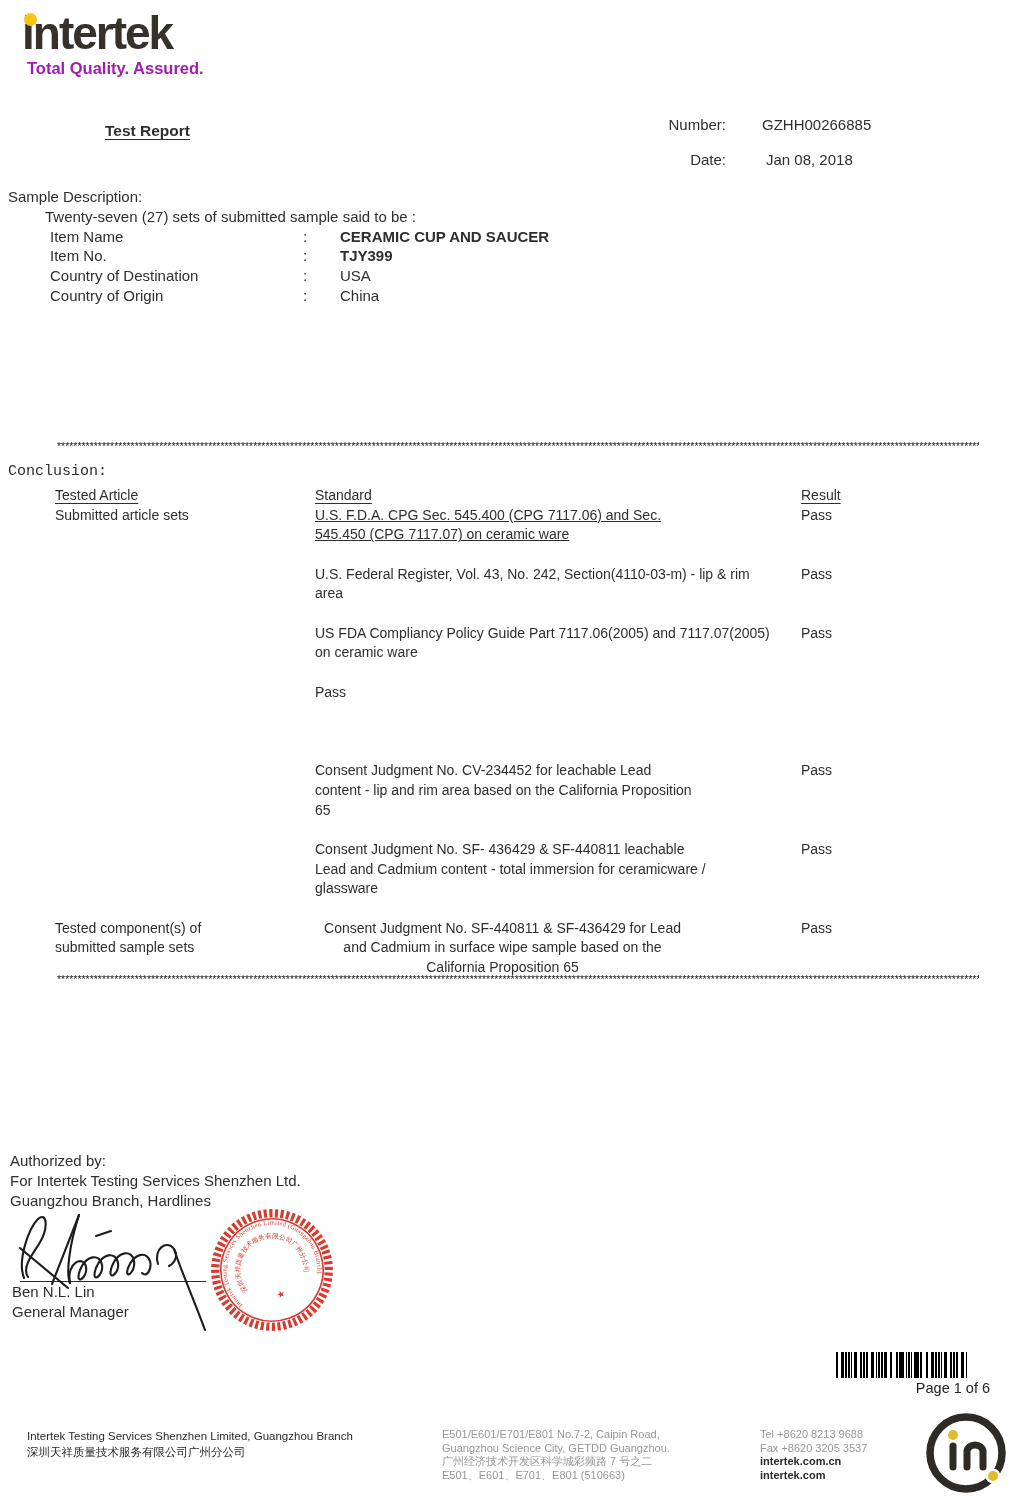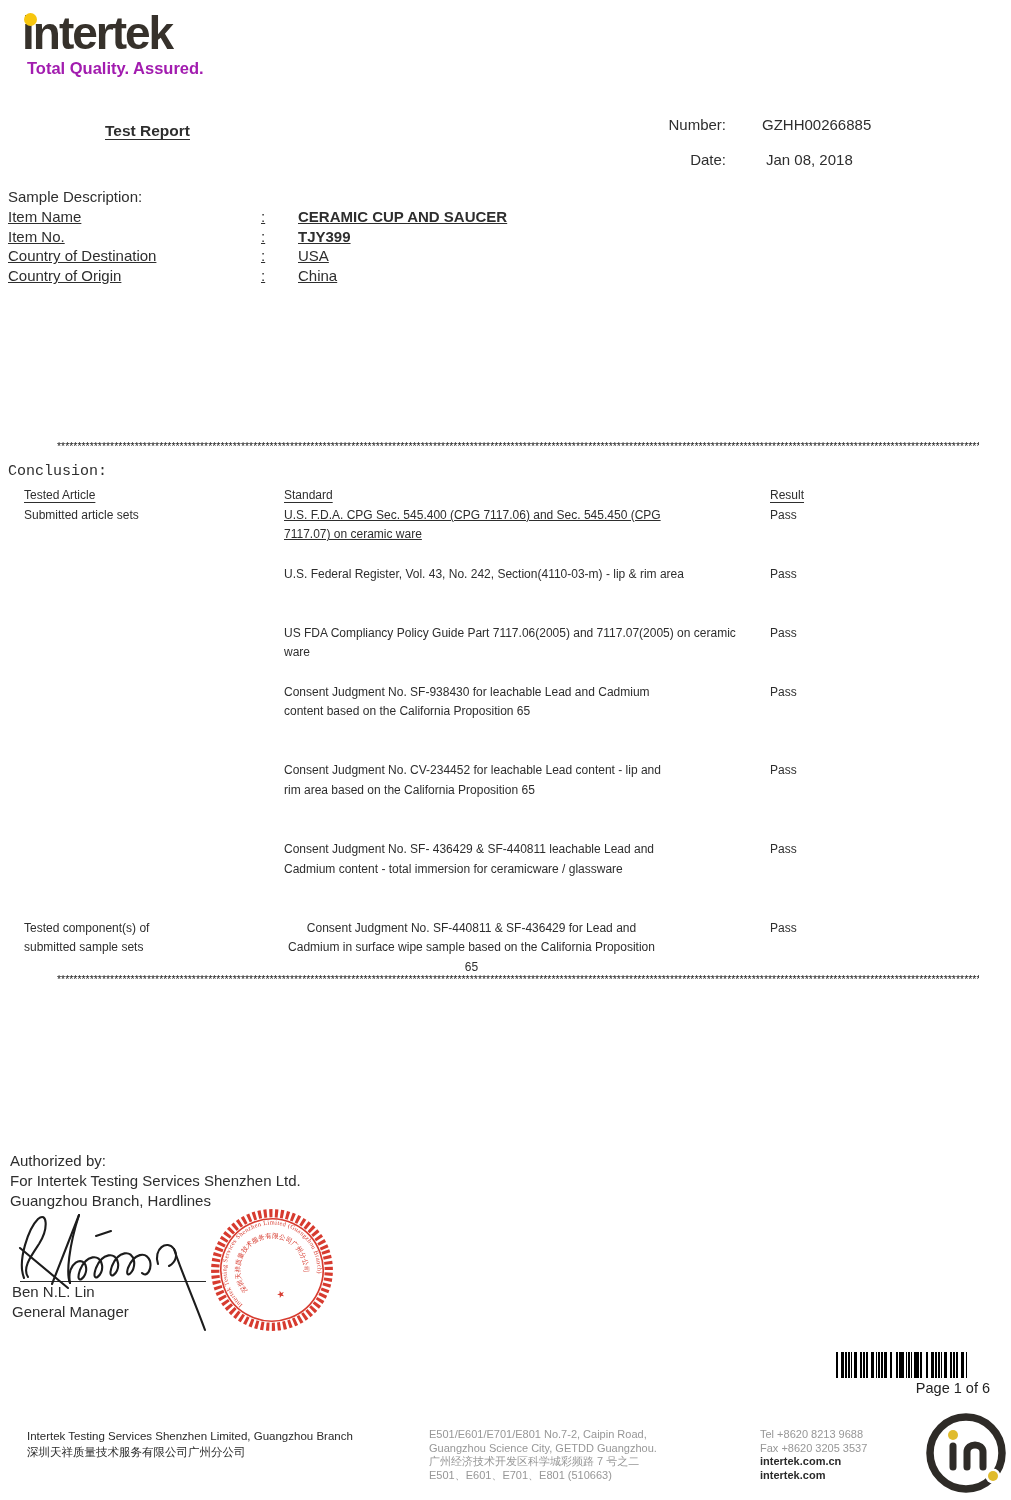--- a/index.html
+++ b/index.html
@@ -16,33 +16,33 @@
   .report-title{left:105px;top:122px;font-size:15.5px;font-weight:bold;
                 text-decoration:underline;text-underline-offset:3px;}
   .num-label{left:600px;top:116px;width:126px;text-align:right;font-size:15px;}
   .num-value{left:762px;top:116px;font-size:15px;}
   .date-label{left:600px;top:151px;width:126px;text-align:right;font-size:15px;}
   .date-value{left:766px;top:151px;font-size:15px;}
 
   
   .sample{left:8px;top:187px;font-size:15px;line-height:19.8px;width:760px;}
   .sample .intro{margin-left:37px;}
-  .sample .fields{text-decoration:underline;}
+  .sample .fields{margin-left:42px;}
   .f-row{display:grid;grid-template-columns:253px 37px auto;}
   .f-val-bold{font-weight:bold;}
 
   
   .ast{left:57px;width:922px;font-size:10.5px;letter-spacing:0;white-space:nowrap;
        overflow:hidden;color:#222;}
   .ast1{top:440px;}
   .ast2{top:973px;}
 
   
   .concl-label{left:8px;top:463px;font-size:15px;font-family:Liberation Mono, monospace;}
-  .ctable{left:24px;top:486px;width:946px;font-size:12px;line-height:19.7px;}
+  .ctable{left:55px;top:486px;width:946px;font-size:14px;line-height:19.7px;}
   .c-row{display:grid;grid-template-columns:260px 486px 1fr;}
   .c-head span{text-decoration:underline;text-underline-offset:3px;}
   .h2{height:59px;}
   .h3{height:78.7px;}
   .std{display:block;}
   .sw380{max-width:380px;text-decoration:underline;} .sw450{max-width:450px;} .sw470{max-width:470px;}
   .sw385{max-width:385px;} .sw395{max-width:395px;} .sw375{max-width:375px;text-align:center;}
   .aw175{display:block;max-width:178px;}
 
   
@@ -58,21 +58,21 @@
      background-image:
        repeating-linear-gradient(90deg,#000 0 2px,transparent 2px 6px),
        repeating-linear-gradient(90deg,#000 0 2px,transparent 2px 9px),
        repeating-linear-gradient(90deg,#000 0 1px,transparent 1px 5px);
      background-color:#fff;}
   .page-num{left:830px;top:1380px;width:160px;text-align:right;font-size:14.5px;color:#222;}
 
   
   .foot{font-size:11px;line-height:13.7px;}
   .foot-left{left:27px;top:1428px;font-size:11.5px;line-height:16px;font-weight:normal;color:#2a2a2a;}
-  .foot-mid{left:429px;top:1428px;color:#979797;}
+  .foot-mid{left:442px;top:1428px;color:#979797;}
   .foot-right{left:760px;top:1428px;color:#979797;}
   .foot-right .web{color:#2a2a2a;font-weight:bold;}
   .in-logo{left:922px;top:1406px;}
 </style>
 </head>
 <body>
 
 <div class="page">
 
   <div class="abs brand">
@@ -82,20 +82,21 @@
   <div class="abs tagline">Total Quality. Assured.</div>
 
   <div class="abs report-title">Test Report</div>
   <div class="abs num-label">Number:</div>
   <div class="abs num-value">GZHH00266885</div>
   <div class="abs date-label">Date:</div>
   <div class="abs date-value">Jan 08, 2018</div>
 
   <div class="abs sample">
     <div>Sample Description:</div>
+    <div class="intro">Twenty-seven (27) sets of submitted sample said to be :</div>
     <div class="fields">
       <div class="f-row">
         <span>Item Name</span>
         <span>:</span>
         <span class="f-val-bold">CERAMIC CUP AND SAUCER</span>
       </div>
       <div class="f-row">
         <span>Item No.</span>
         <span>:</span>
         <span class="f-val-bold">TJY399</span>
@@ -133,21 +134,20 @@
       <span class="std sw450">U.S. Federal Register, Vol. 43, No. 242, Section(4110-03-m) - lip &amp; rim area</span>
       <span>Pass</span>
     </div>
     <div class="c-row h2">
       <span></span>
       <span class="std sw470">US FDA Compliancy Policy Guide Part 7117.06(2005) and 7117.07(2005) on ceramic ware</span>
       <span>Pass</span>
     </div>
     <div class="c-row h3">
       <span></span>
-      <span class="std sw385">Consent Judgment No. SF-938430 for leachable Lead and Cadmium content based on the California Proposition 65</span>
       <span>Pass</span>
     </div>
     <div class="c-row h3">
       <span></span>
       <span class="std sw385">Consent Judgment No. CV-234452 for leachable Lead content - lip and rim area based on the California Proposition 65</span>
       <span>Pass</span>
     </div>
     <div class="c-row h3">
       <span></span>
       <span class="std sw395">Consent Judgment No. SF- 436429 &amp; SF-440811 leachable Lead and Cadmium content - total immersion for ceramicware / glassware</span>

